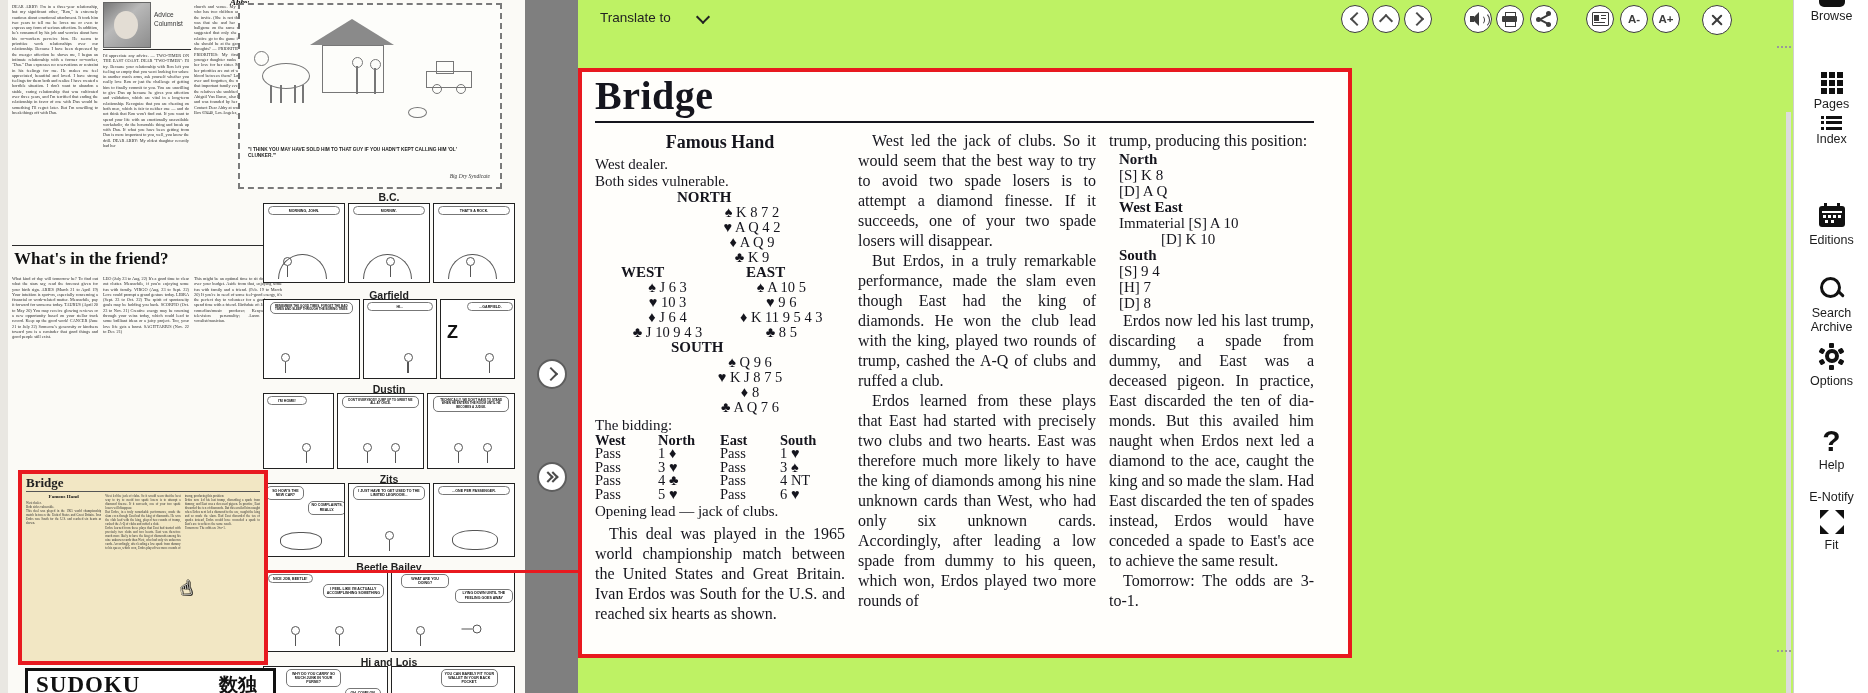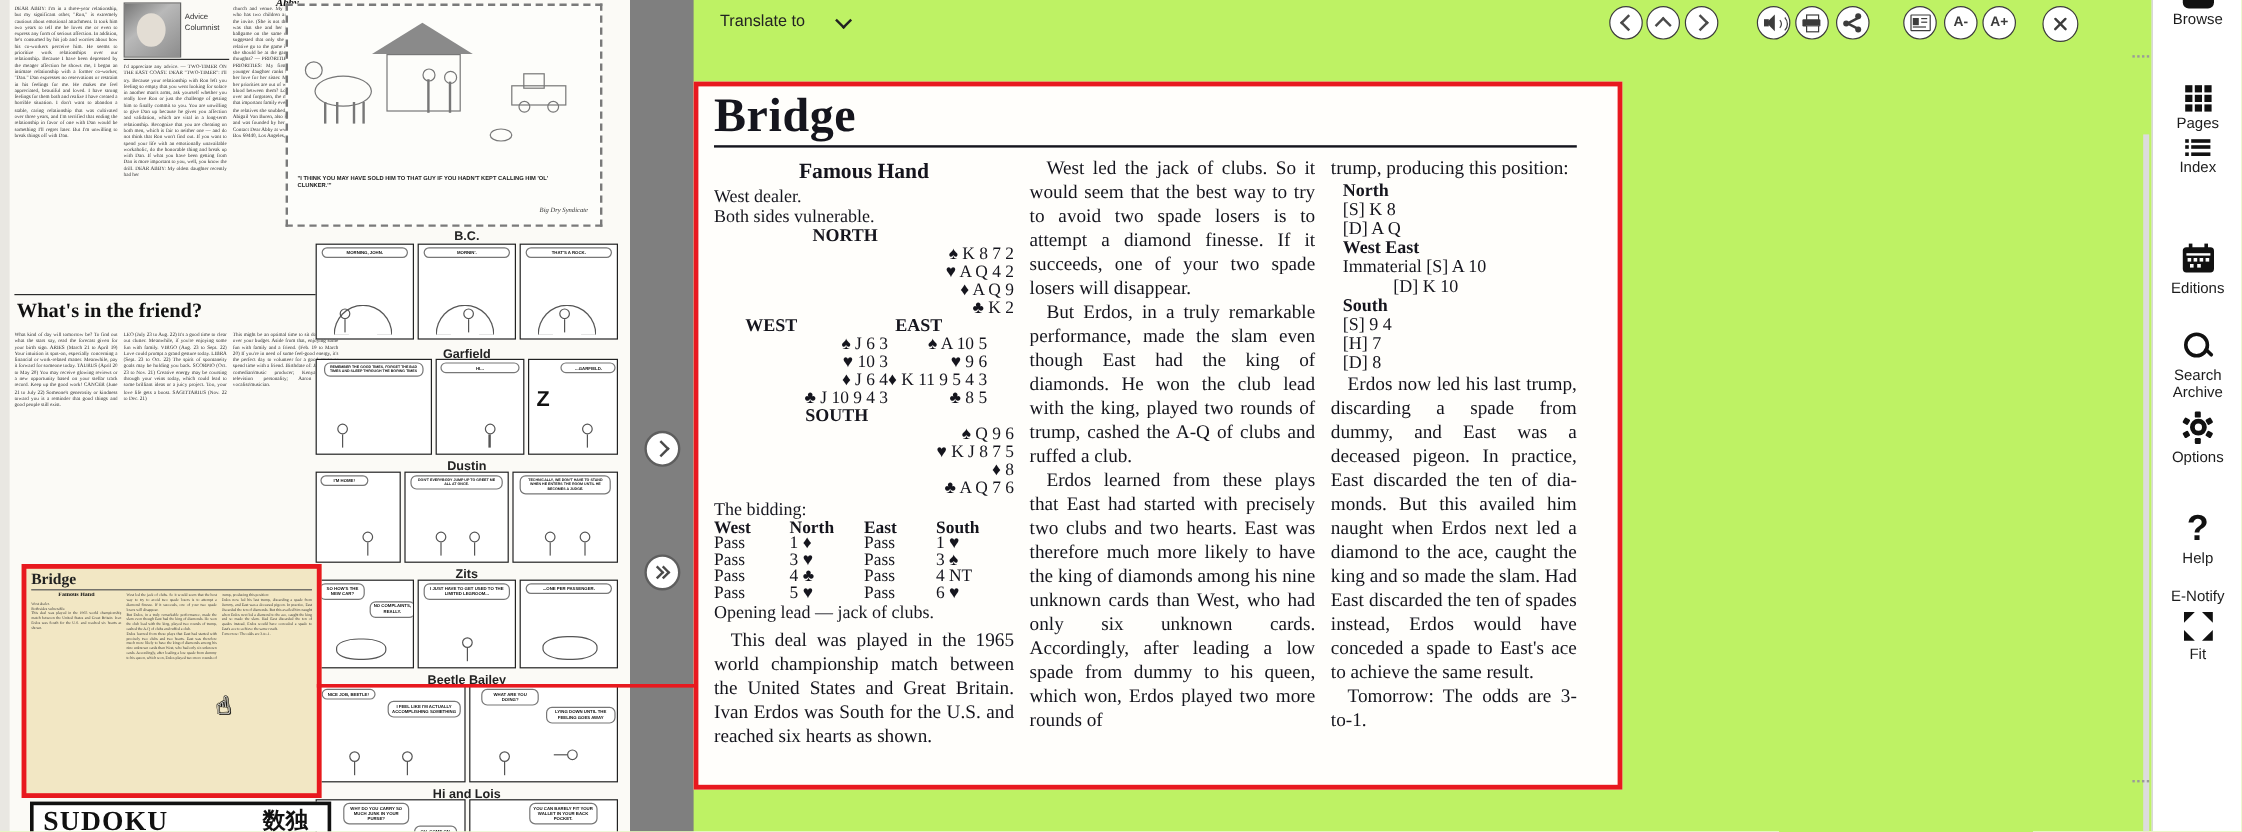--- a/index.html
+++ b/index.html
@@ -74,21 +74,21 @@
   #art-rule{height:1.6px;background:#15151d;margin:3px 0 8px 0;}
   #art-cols{display:flex;gap:13px;}
   .acol{font:16px/20px "Liberation Serif",serif;color:#15151d;text-align:justify;}
   #acol1{width:250px;}
   #acol2{width:238px;}
   #acol3{flex:1;}
   .para{text-indent:14px;margin:0;}
   .fh{font:bold 18px/22px "Liberation Serif",serif;text-align:center;margin-bottom:3px;}
   .dealline{font-size:15px;line-height:17px;text-align:left;}
   .handlab{font-weight:bold;font-size:15px;line-height:15px;}
-  .card{font-size:14.5px;line-height:15px;text-align:right;white-space:nowrap;}
+  .card{font-size:14.5px;line-height:15px;text-align:center;white-space:nowrap;}
   .we-wrap{display:flex;}
   .bidlab{font-size:15px;line-height:17px;text-align:left;margin-top:2px;}
   .bidgrid{display:grid;grid-template-columns:63px 62px 60px 1fr;font-size:14.5px;line-height:13.5px;text-align:left;}
   .bidgrid .hdr{font-weight:bold;}
   .pos{font-size:15px;line-height:16px;text-align:left;margin-left:10px;white-space:nowrap;}
   .pos.b{font-weight:bold;}
   .pos.ind{margin-left:52px;}
 
   
   #translate{position:absolute;left:595px;top:6px;width:125px;height:26px;cursor:pointer;}
@@ -462,21 +462,21 @@
 
       <div class="acol" id="acol1">
         <div class="fh">Famous Hand</div>
         <div class="dealline">West dealer.</div>
         <div class="dealline">Both sides vulnerable.</div>
         <div class="handlab" style="margin-left:82px;">NORTH</div>
         <div style="margin-left:64px;">
           <div class="card">♠ K 8 7 2</div>
           <div class="card">♥ A Q 4 2</div>
           <div class="card">♦ A Q 9</div>
-          <div class="card">♣ K 2</div>
+          <div class="card">♣ K 9</div>
         </div>
         <div class="we-wrap">
           <div style="width:145px;">
             <div class="handlab" style="margin-left:26px;">WEST</div>
             <div class="card">♠ J 6 3</div>
             <div class="card">♥ 10 3</div>
             <div class="card">♦ J 6 4</div>
             <div class="card">♣ J 10 9 4 3</div>
           </div>
           <div>

